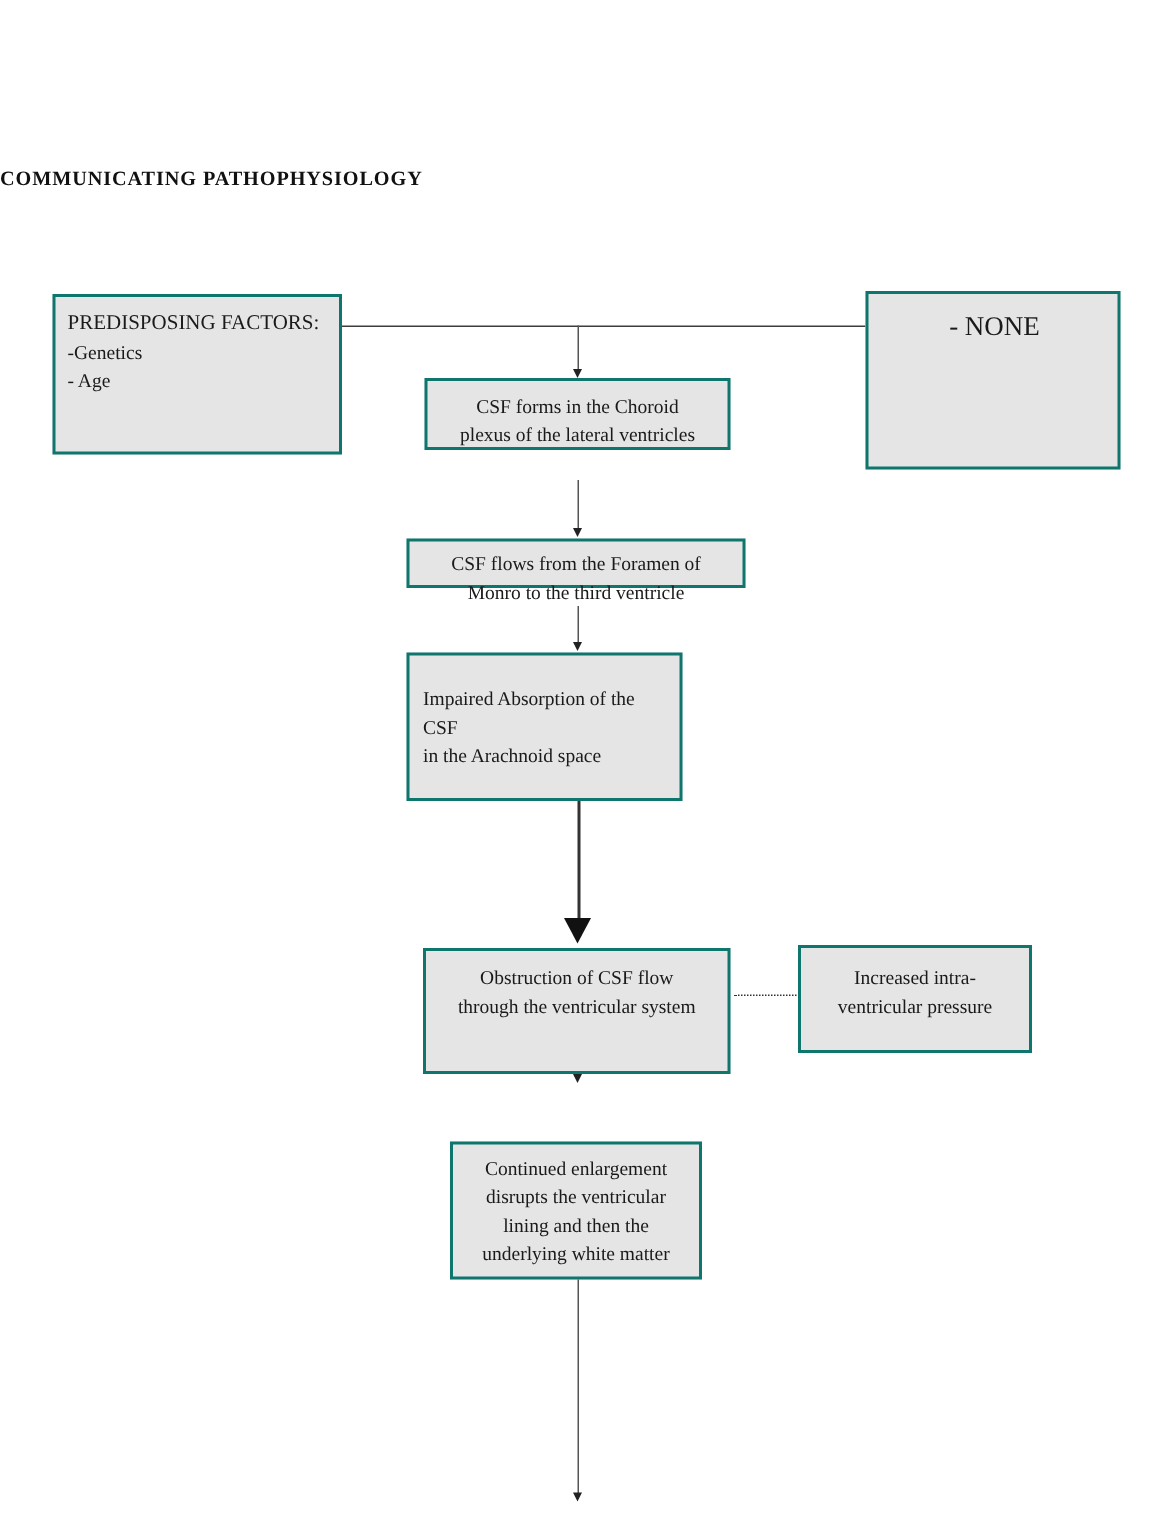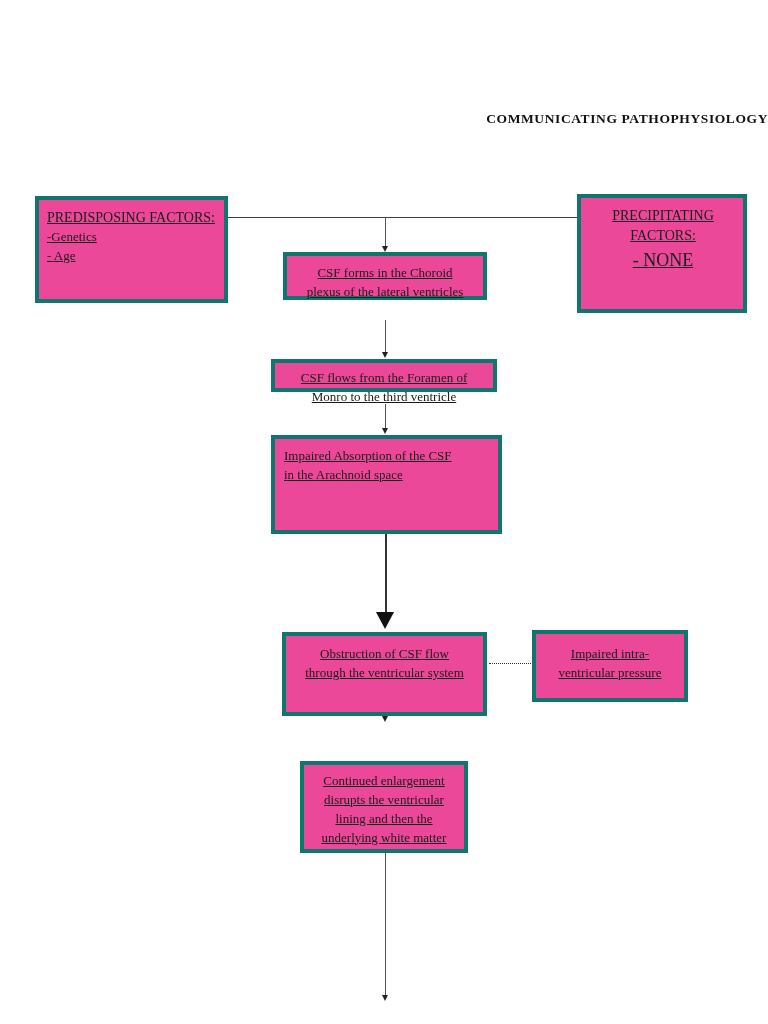--- a/index.html
+++ b/index.html
@@ -15,54 +15,53 @@
     overflow: hidden;
     font-family: "Liberation Serif", "DejaVu Serif", serif;
     color: #1a1a1a;
   }
 
   .title {
     position: absolute;
     left: 0;
     top: 111px;
     width: 768px;
-    text-align: right;
+    text-align: left;
     font-size: 13.5px;
     font-weight: bold;
     letter-spacing: 0.6px;
     color: #111111;
   }
 
   .node {
     position: absolute;
     box-sizing: border-box;
-    border: 4px solid #0f766e;
-    background: #ec4899;
+    border: 2px solid #0f766e;
+    background: #e5e5e5;
     font-size: 13px;
     line-height: 1.45;
     color: #1a1a1a;
     padding: 6px 8px;
-    text-decoration: underline;
   }
   .node .txt { display: block; white-space: pre-line; }
   .center-text { text-align: center; }
   .left-text { text-align: left; }
 
   
   #node-predisposing { left: 35px;  top: 196px; width: 193px; height: 107px; padding: 8px 6px 6px 8px; }
   #node-predisposing .head { display:block; font-size: 14px; }
   #node-predisposing .items { display:block; font-size: 13px; white-space: pre-line; }
 
   #node-precipitating { left: 577px; top: 194px; width: 170px; height: 119px; padding: 8px 6px 6px 8px; }
   #node-precipitating .head { display:block; text-align:center; font-size: 14px; white-space: pre-line; }
   #node-precipitating .items { display:block; text-align:center; font-size: 18px; white-space: pre-line; }
 
   #node-csf-forms     { left: 283px; top: 252px; width: 204px; height: 48px; padding-top: 8px; }
   #node-csf-flows     { left: 271px; top: 359px; width: 226px; height: 33px; padding-top: 6px; }
-  #node-impaired      { left: 271px; top: 435px; width: 231px; height: 99px; padding-top: 8px; padding-left: 9px; }
+  #node-impaired      { left: 271px; top: 435px; width: 184px; height: 99px; padding-top: 20px; padding-left: 9px; }
   #node-obstruction   { left: 282px; top: 632px; width: 205px; height: 84px; padding-top: 9px; }
   #node-pressure      { left: 532px; top: 630px; width: 156px; height: 72px; padding-top: 11px; }
   #node-continued     { left: 300px; top: 761px; width: 168px; height: 92px; padding-top: 7px; }
 
   
   .hline {
     position: absolute;
     height: 0;
     border-top: 1px solid #3d3d3d;
   }
@@ -143,22 +142,20 @@
 
   <div class="dotline" id="conn-dotted-pressure"></div>
 
   <div class="node" id="node-predisposing">
     <span class="head">PREDISPOSING FACTORS:</span>
     <span class="items">-Genetics
 - Age</span>
   </div>
 
   <div class="node" id="node-precipitating">
-    <span class="head">PRECIPITATING
-FACTORS:</span>
     <span class="items">- NONE</span>
   </div>
 
   <div class="node center-text" id="node-csf-forms">
     <span class="txt">CSF forms in the Choroid
 plexus of the lateral ventricles</span>
   </div>
 
   <div class="node center-text" id="node-csf-flows">
     <span class="txt">CSF flows from the Foramen of
@@ -169,21 +166,21 @@
     <span class="txt">Impaired Absorption of the CSF
 in the Arachnoid space</span>
   </div>
 
   <div class="node center-text" id="node-obstruction">
     <span class="txt">Obstruction of CSF flow
 through the ventricular system</span>
   </div>
 
   <div class="node center-text" id="node-pressure">
-    <span class="txt">Impaired intra-
+    <span class="txt">Increased intra-
 ventricular pressure</span>
   </div>
 
   <div class="node center-text" id="node-continued">
     <span class="txt">Continued enlargement
 disrupts the ventricular
 lining and then the
 underlying white matter</span>
   </div>
 

